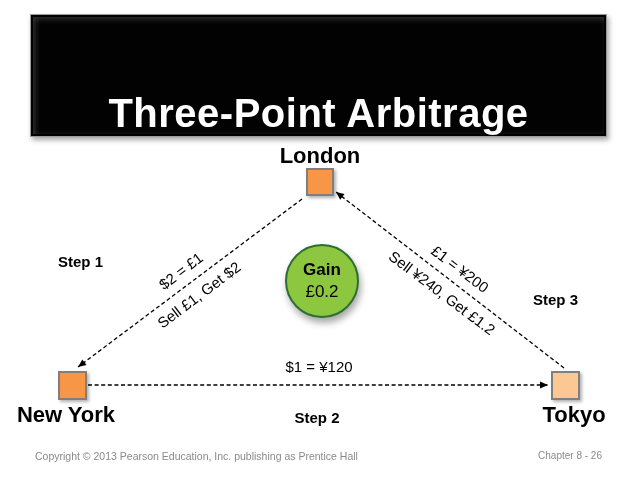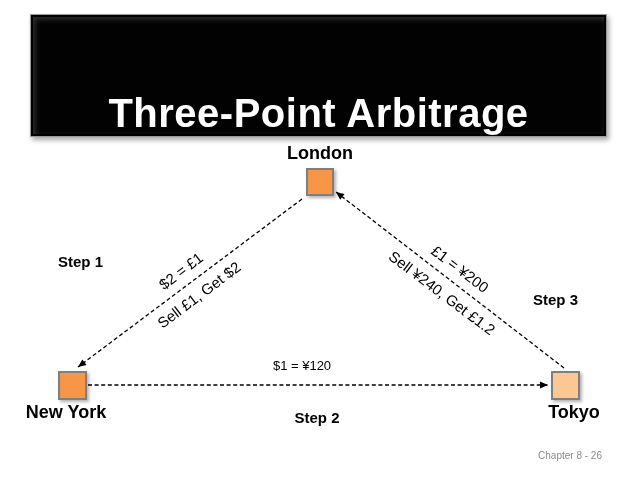--- a/index.html
+++ b/index.html
@@ -45,21 +45,21 @@
     border: 2px solid #7f7f7f;
     box-shadow: 2px 2px 3px rgba(0,0,0,0.30);
   }
   .sq-london  { left: 306px; top: 168px; width: 24px; height: 24px; }
   .sq-newyork { left: 58px;  top: 371px; width: 25px; height: 25px; }
   .sq-tokyo   { left: 551px; top: 371px; width: 25px; height: 25px; }
 
   .node-label {
     position: absolute;
     font-weight: bold;
-    font-size: 18px;
+    font-size: 22px;
     white-space: nowrap;
     transform: translateX(-50%);
   }
   .lbl-london  { left: 320px; top: 143px; }
   .lbl-newyork { left: 66px;  top: 402px; }
   .lbl-tokyo   { left: 574px; top: 402px; }
 
   .step-label {
     position: absolute;
     font-weight: bold;
@@ -76,21 +76,21 @@
     flex-direction: column;
     align-items: center;
     gap: 13px;
     font-size: 15px;
     white-space: nowrap;
     line-height: 1.15;
   }
   .edge-left  { left: 190px; top: 283px; transform: translate(-50%,-50%) rotate(-37deg); }
   .edge-right { left: 451px; top: 281px; transform: translate(-50%,-50%) rotate(37deg); }
 
-  .bottom-rate   { position: absolute; left: 302px; top: 358px; transform: translateX(-50%); font-size: 13px; white-space: nowrap; }
+  .bottom-rate   { position: absolute; left: 319px; top: 358px; transform: translateX(-50%); font-size: 15px; white-space: nowrap; }
   .bottom-action { position: absolute; left: 317px; top: 389px; transform: translateX(-50%); font-size: 15px; white-space: nowrap; }
 
   .gain-circle {
     position: absolute;
     left: 285px; top: 244px;
     width: 70px; height: 70px;
     border-radius: 50%;
     border: 2px solid #2d6e33;
     display: flex;
     flex-direction: column;
@@ -155,16 +155,21 @@
     <span>$2 = £1</span>
     <span>Sell £1, Get $2</span>
   </div>
   <div class="edge-rotated edge-right">
     <span>£1 = ¥200</span>
     <span>Sell ¥240, Get £1.2</span>
   </div>
 
   <span class="bottom-rate">$1 = ¥120</span>
 
+  <div class="gain-circle" style="background-color: rgb(141, 198, 63);">
+    <span class="gain-title">Gain</span>
+    <span>£0.2</span>
+  </div>
 
+  <span class="footer-copyright">Copyright © 2013 Pearson Education, Inc. publishing as Prentice Hall</span>
   <span class="footer-page">Chapter 8  -  26</span>
 
 </div>
 
 </body></html>

